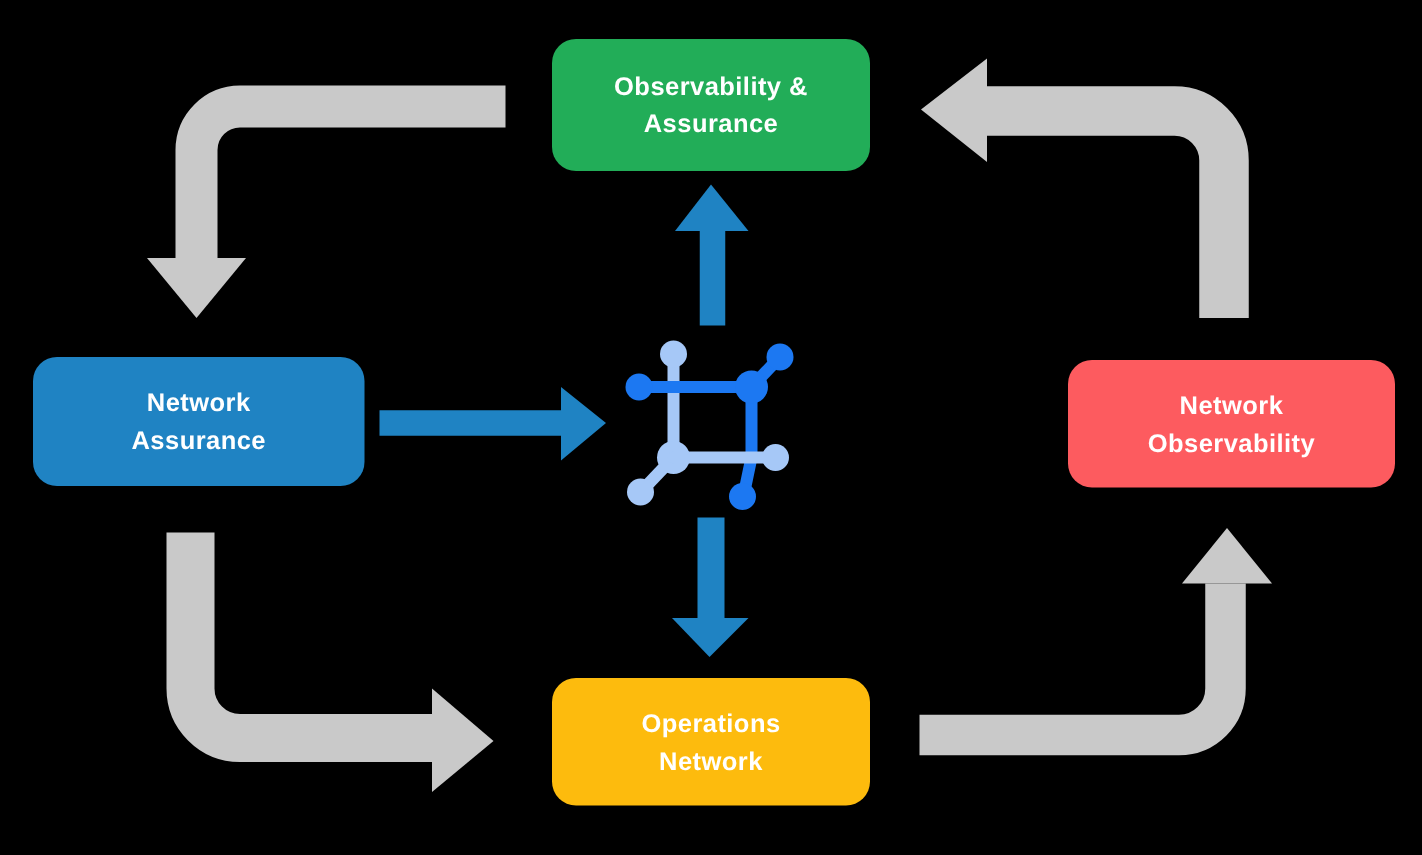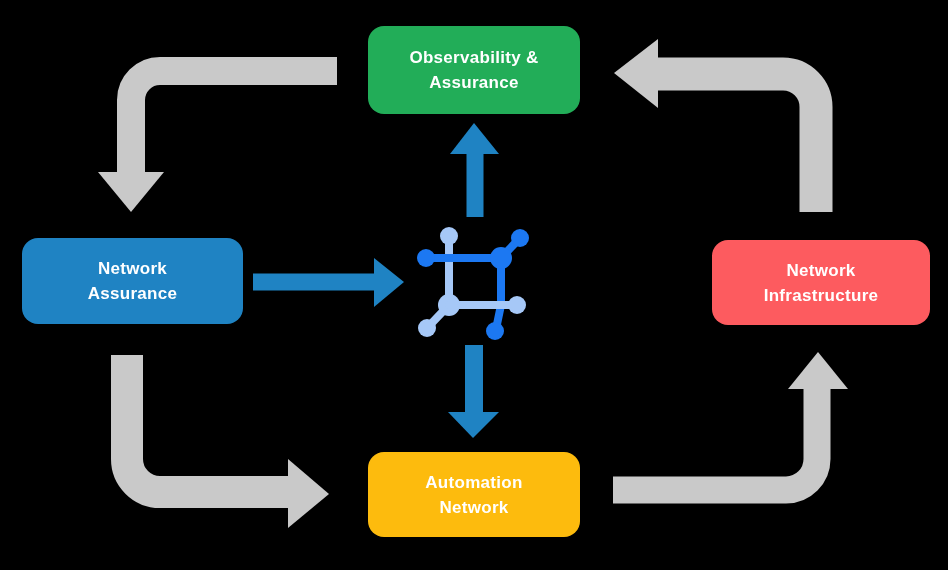--- a/index.html
+++ b/index.html
@@ -103,21 +103,21 @@
     <div>Assurance</div>
   </div>
 
   <div class="node node-blue">
     <div>Network</div>
     <div>Assurance</div>
   </div>
 
   <div class="node node-red">
     <div>Network</div>
-    <div>Infrastructure</div>
+    <div>Observability</div>
   </div>
 
   <div class="node node-yellow">
-    <div>Automation</div>
+    <div>Operations</div>
     <div>Network</div>
   </div>
 
 </div>
 
 </body></html>

